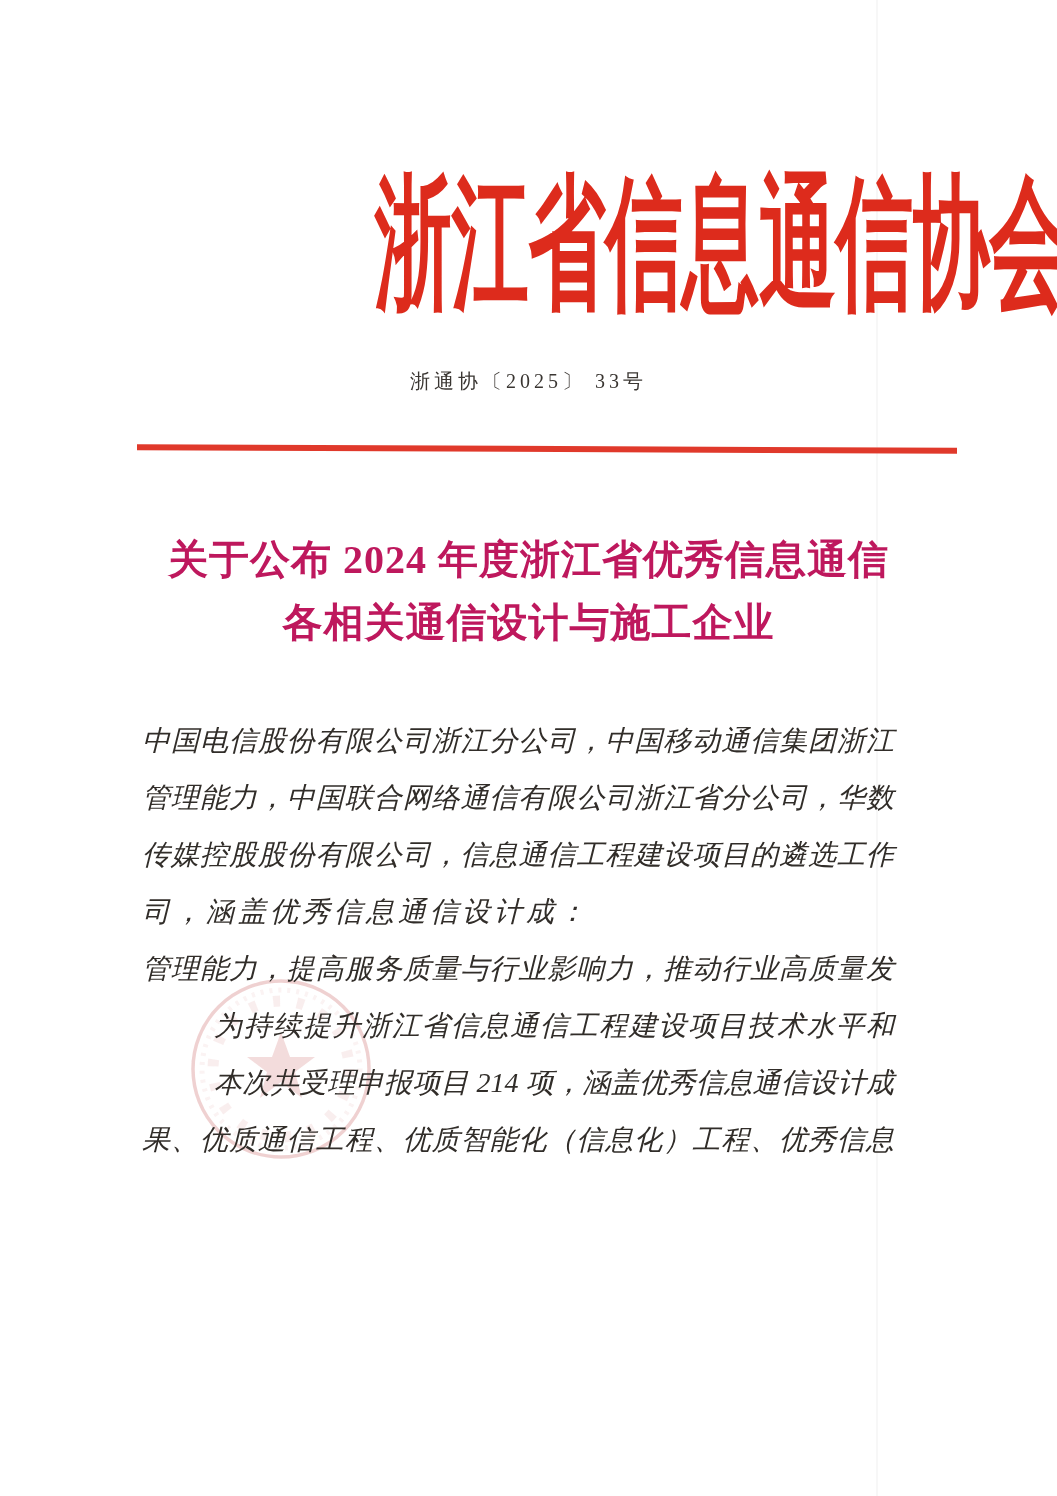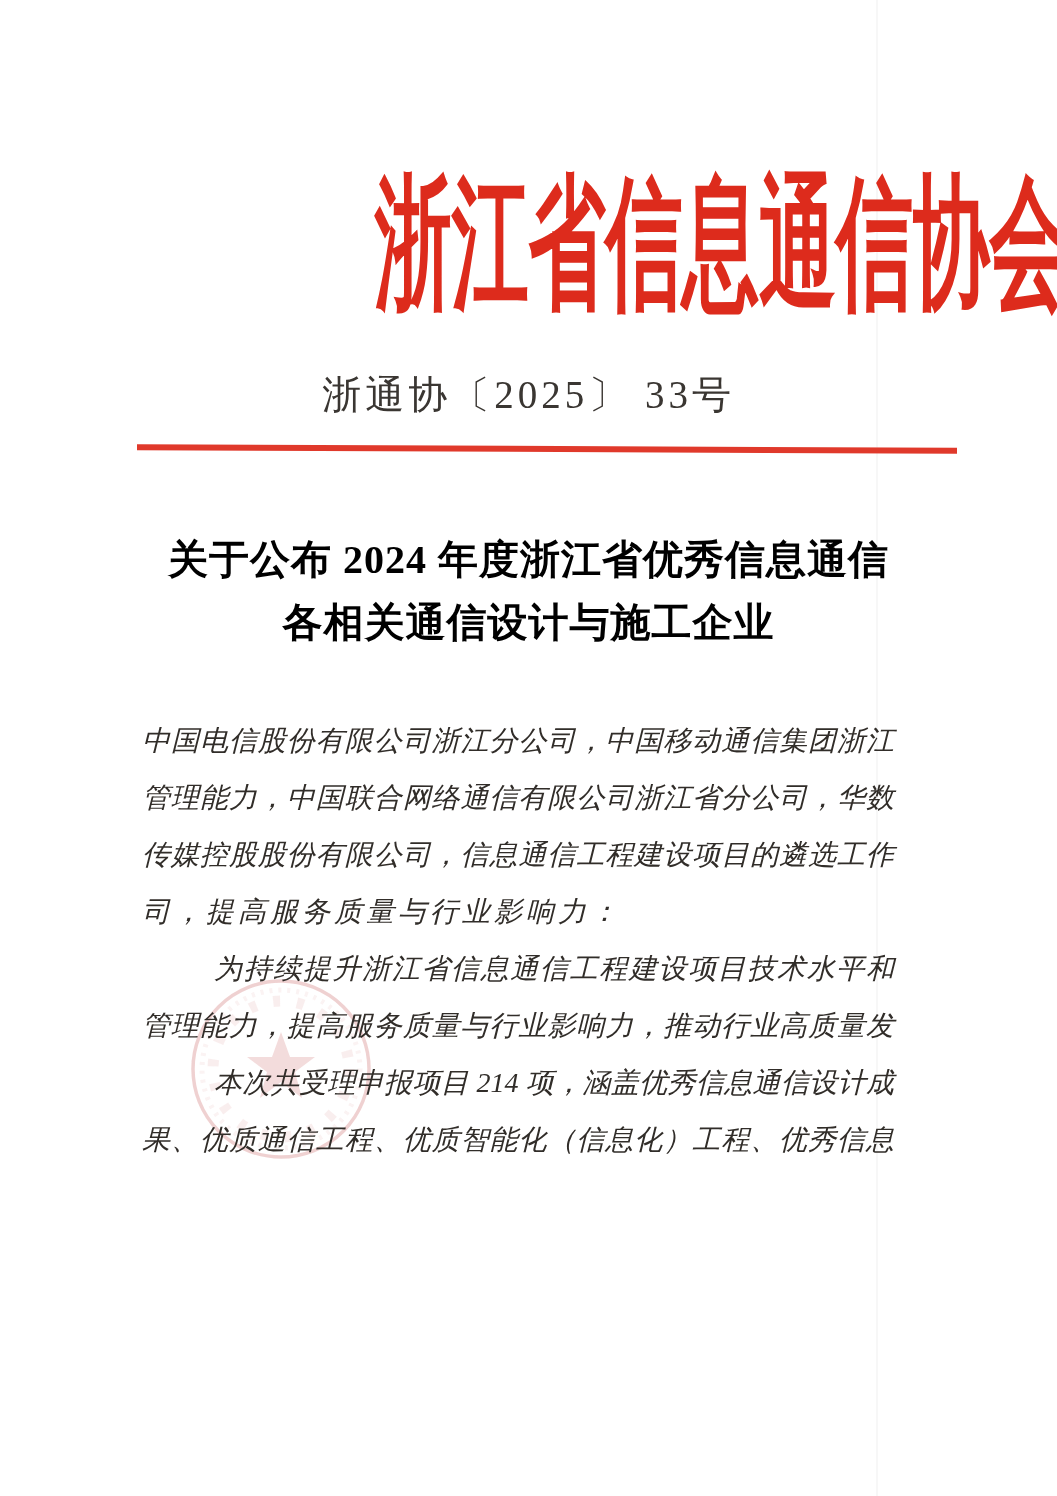--- a/index.html
+++ b/index.html
@@ -34,35 +34,35 @@
   }
   .masthead-inner{
     display:inline-block;
     transform:scaleX(0.53);
     transform-origin:50% 50%;
     letter-spacing:0px;
   }
   .doc-number{
     position:absolute;top:368px;left:0;right:0;
     text-align:center;
-    font-size:39px;letter-spacing:4px;
+    font-size:20px;letter-spacing:4px;
     color:#3a3632;
   }
   .red-rule{
     position:absolute;top:446px;left:137px;width:820px;height:6px;
     background:var(--rule-red);
     transform:rotate(0.25deg);
   }
   .doc-title{
     position:absolute;top:528px;left:0;right:0;
     text-align:center;
     font-weight:bold;
     font-size:40px;line-height:63px;
     letter-spacing:1px;
-    color:#000000;
+    color:#be185d;
   }
   .doc-body{
     position:absolute;top:712px;left:142px;width:752px;
     font-size:28px;
     z-index:2;
     font-style:italic;
   }
   .body-line{
     line-height:57px;
     text-align:justify;
@@ -109,20 +109,20 @@
   <div class="doc-title">
     <div>关于公布 2024 年度浙江省优秀信息通信</div>
     <div>各相关通信设计与施工企业</div>
   </div>
 
   <div class="doc-body">
 
   <div class="body-line">中国电信股份有限公司浙江分公司，中国移动通信集团浙江</div>
       <div class="body-line">管理能力，中国联合网络通信有限公司浙江省分公司，华数</div>
       <div class="body-line">传媒控股股份有限公司，信息通信工程建设项目的遴选工作</div>
-      <div class="body-line last">司，提高服务质量与行业影响力：</div>
+      <div class="body-line last">司，涵盖优秀信息通信设计成：</div>
+      <div class="body-line">管理能力，提高服务质量与行业影响力，推动行业高质量发</div>
       <div class="body-line indent">为持续提升浙江省信息通信工程建设项目技术水平和</div>
-      <div class="body-line">管理能力，提高服务质量与行业影响力，推动行业高质量发</div>
       <div class="body-line indent">本次共受理申报项目 214 项，涵盖优秀信息通信设计成</div>
       <div class="body-line">果、优质通信工程、优质智能化（信息化）工程、优秀信息</div>
     </div>
 
 </div>
 
 </body></html>

